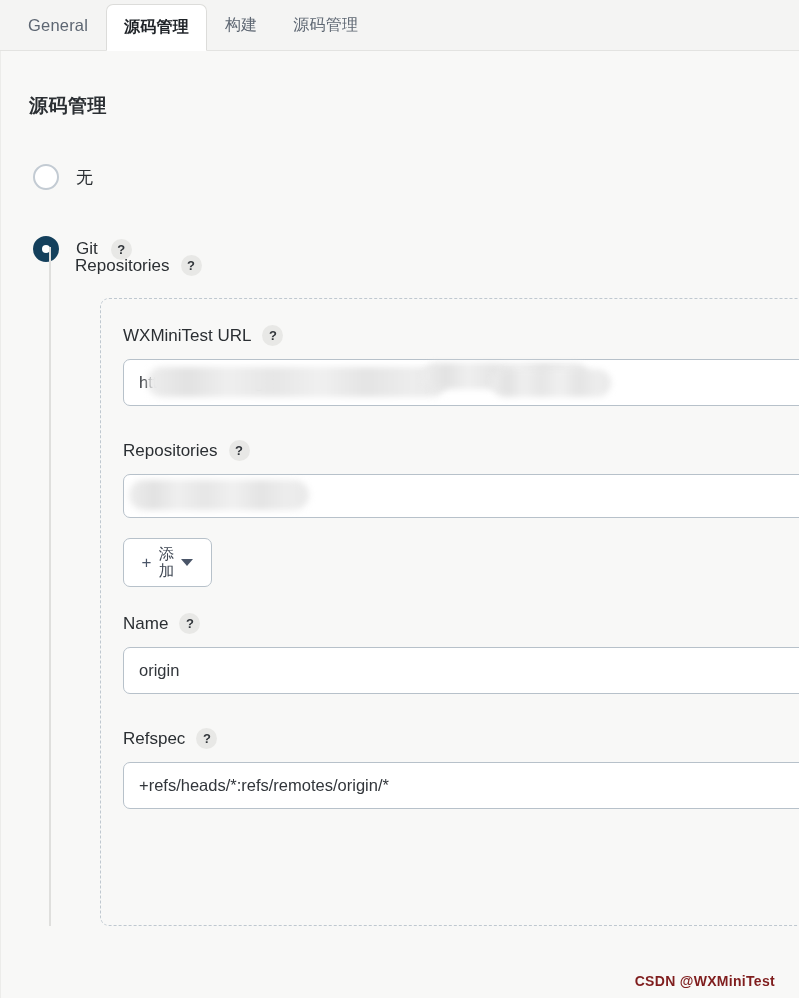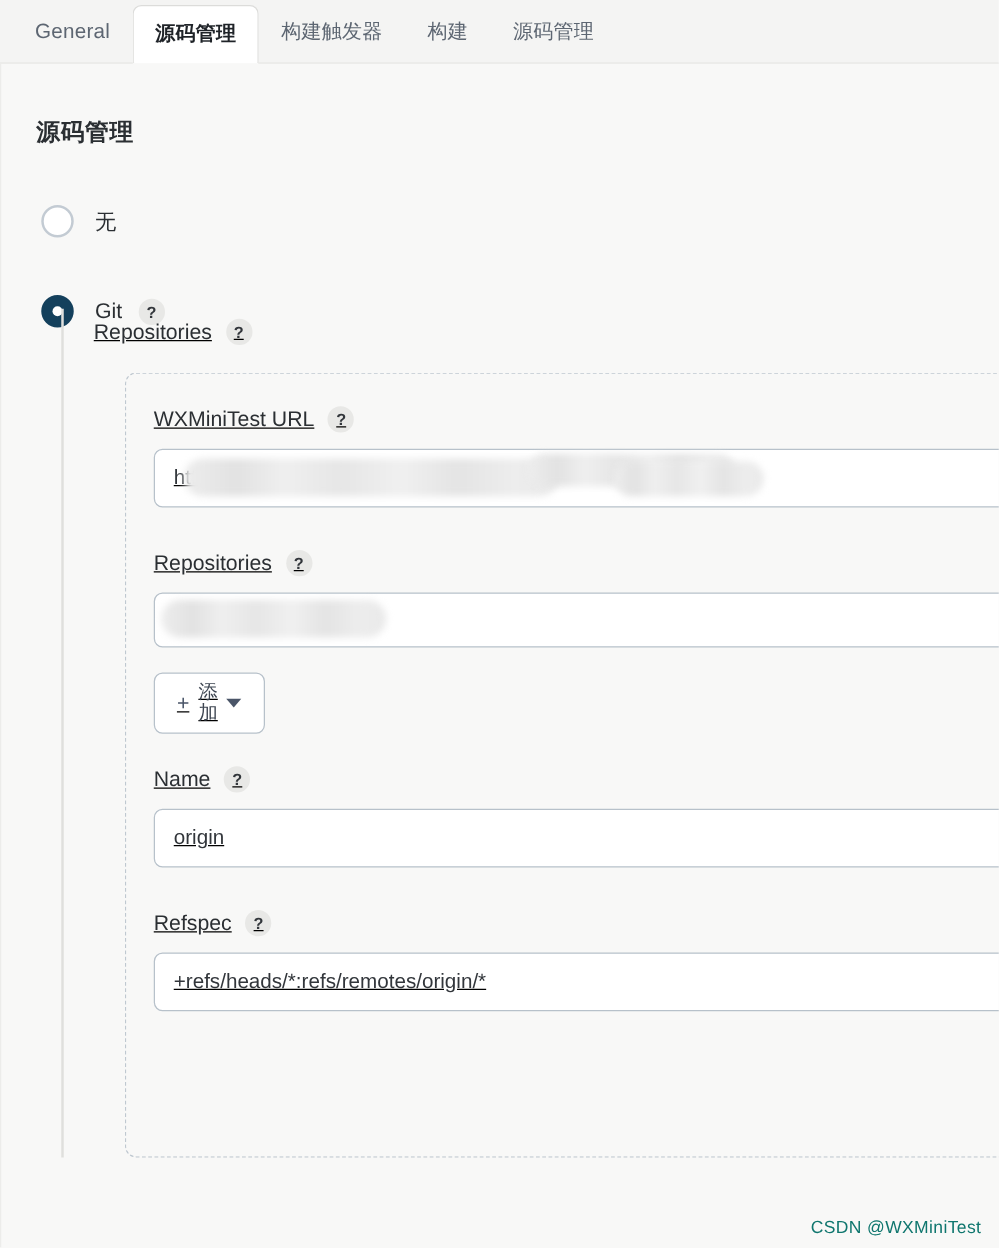--- a/index.html
+++ b/index.html
@@ -137,21 +137,20 @@
     vertical-align: middle;
   }
 
   
   #nested {
     position: absolute;
     left: 48px; top: 196px;
     width: 726px;
     border-left: 2px solid #dfdfdd;
     padding-left: 24px;
-    text-decoration: underline;
   }
 
   .field-label {
     display: flex;
     align-items: center;
     gap: 11px;
     font-size: 17px;
     color: #2b2f33;
     white-space: nowrap;
   }
@@ -254,43 +253,41 @@
   #add-btn .caret {
     width: 0; height: 0;
     border-left: 6px solid transparent;
     border-right: 6px solid transparent;
     border-top: 7px solid #4a5568;
   }
 
   
   #watermark {
     position: absolute;
-    right: 14px;
+    right: 24px;
     bottom: 9px;
     font-size: 14px;
-    color: #0f766e;
+    color: #7f1d1d;
     letter-spacing: .3px;
     white-space: nowrap;
+    font-weight: bold;
   }
 </style>
 </head>
 <body>
 
 <div id="page">
 
   <div id="tabbar">
     <div id="tabbar-inner">
       <div class="tab">
         <span>General</span>
       </div>
       <div class="tab cjk active">
         <span>源码管理</span>
-      </div>
-      <div class="tab cjk">
-        <span>构建触发器</span>
       </div>
       <div class="tab cjk">
         <span>构建</span>
       </div>
       <div class="tab cjk">
         <span>源码管理</span>
       </div>
     </div>
   </div>
 

